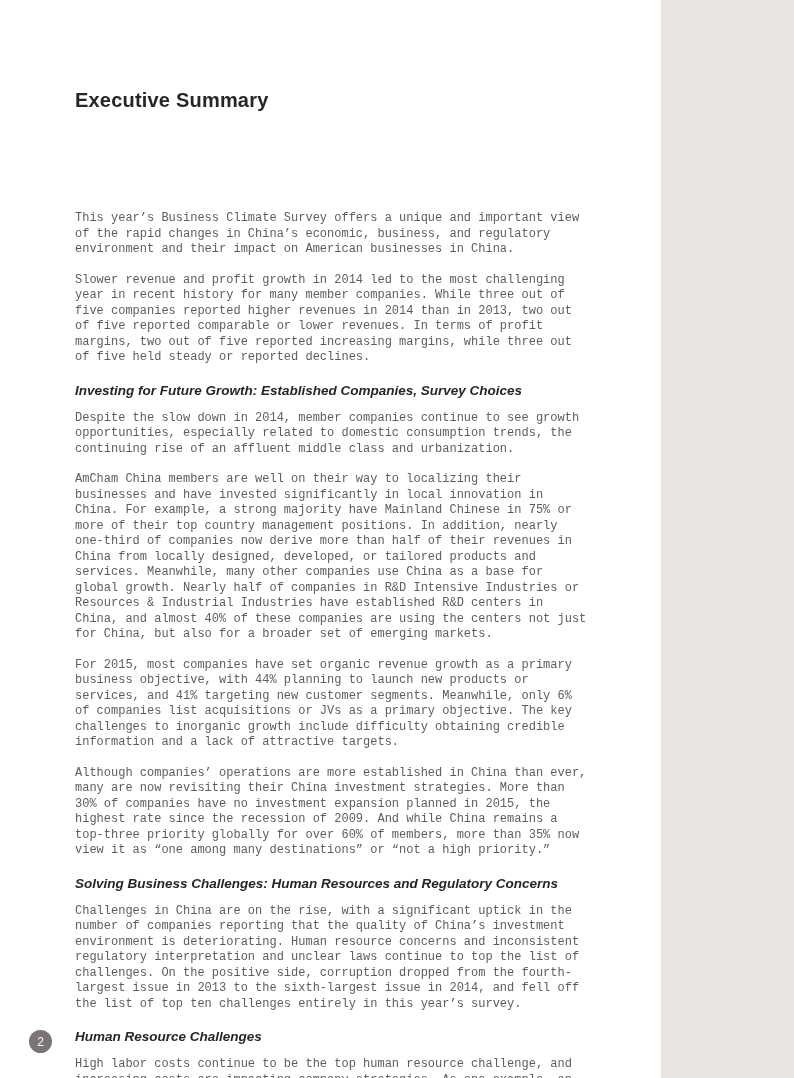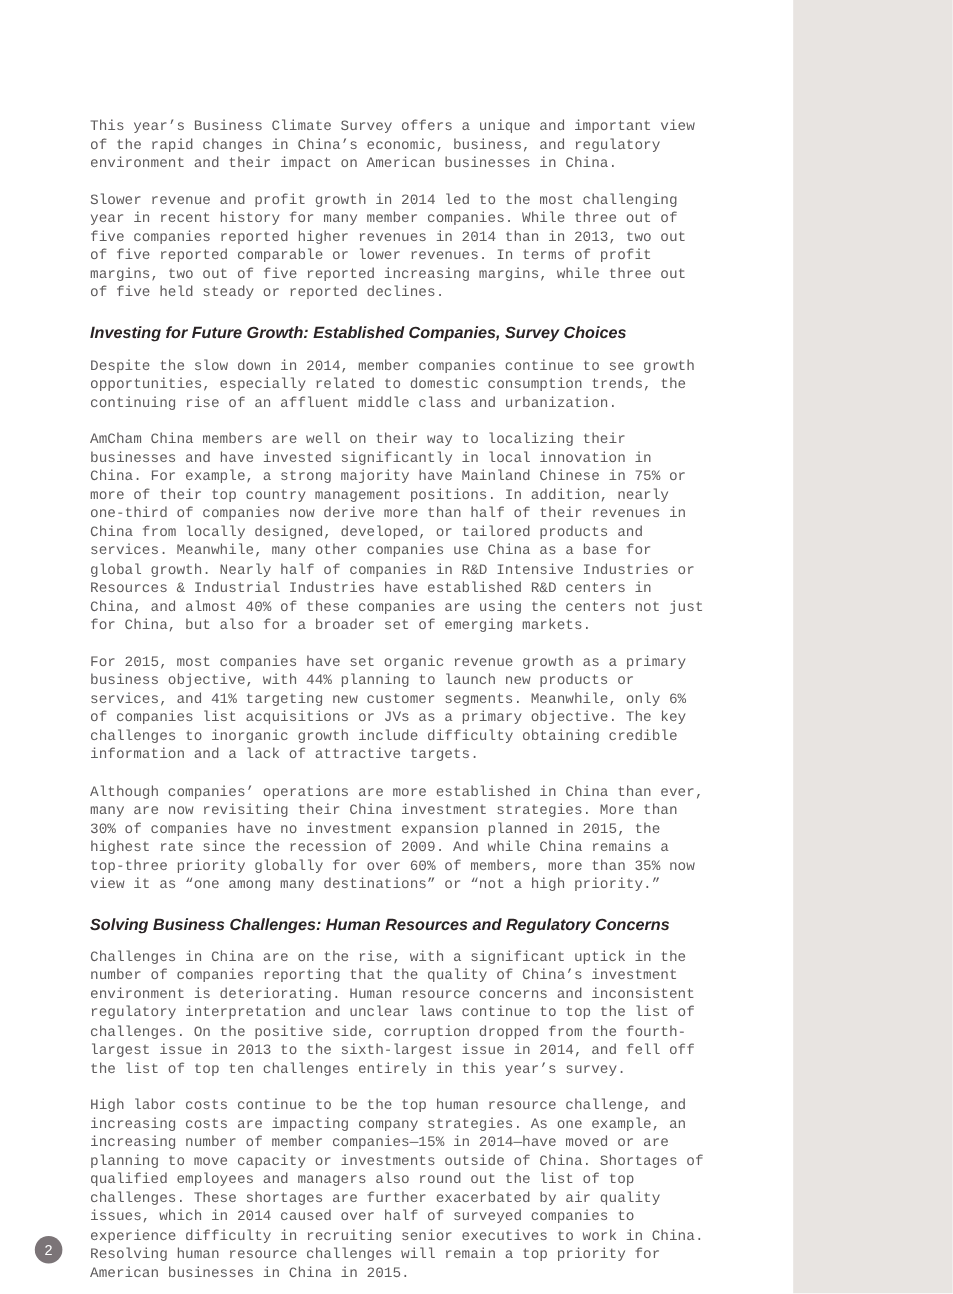--- a/index.html
+++ b/index.html
@@ -70,34 +70,36 @@
 </style>
 </head>
 <body>
 
 <div class="page">
 
   <div class="margin-band"></div>
 
   <main class="content">
 
+    <h1>Executive Summary</h1>
 
     <p class="intro">This year’s Business Climate Survey offers a unique and important view of the rapid changes in China’s economic, business, and regulatory environment and their impact on American businesses in China.</p>
 
     <p>Slower revenue and profit growth in 2014 led to the most challenging year in recent history for many member companies. While three out of five companies reported higher revenues in 2014 than in 2013, two out of five reported comparable or lower revenues. In terms of profit margins, two out of five reported increasing margins, while three out of five held steady or reported declines.</p>
 
     <h2>Investing for Future Growth: Established Companies, Survey Choices</h2>
     <p>Despite the slow down in 2014, member companies continue to see growth opportunities, especially related to domestic consumption trends, the continuing rise of an affluent middle class and urbanization.</p>
     <p>AmCham China members are well on their way to localizing their businesses and have invested significantly in local innovation in China. For example, a strong majority have Mainland Chinese in 75% or more of their top country management positions. In addition, nearly one-third of companies now derive more than half of their revenues in China from locally designed, developed, or tailored products and services. Meanwhile, many other companies use China as a base for global growth. Nearly half of companies in R&amp;D Intensive Industries or Resources &amp; Industrial Industries have established R&amp;D centers in China, and almost 40% of these companies are using the centers not just for China, but also for a broader set of emerging markets.</p>
     <p>For 2015, most companies have set organic revenue growth as a primary business objective, with 44% planning to launch new products or services, and 41% targeting new customer segments. Meanwhile, only 6% of companies list acquisitions or JVs as a primary objective. The key challenges to inorganic growth include difficulty obtaining credible information and a lack of attractive targets.</p>
     <p>Although companies’ operations are more established in China than ever, many are now revisiting their China investment strategies. More than 30% of companies have no investment expansion planned in 2015, the highest rate since the recession of 2009. And while China remains a top-three priority globally for over 60% of members, more than 35% now view it as “one among many destinations” or “not a high priority.”</p>
 
     <h2>Solving Business Challenges: Human Resources and Regulatory Concerns</h2>
     <p>Challenges in China are on the rise, with a significant uptick in the number of companies reporting that the quality of China’s investment environment is deteriorating. Human resource concerns and inconsistent regulatory interpretation and unclear laws continue to top the list of challenges. On the positive side, corruption dropped from the fourth-largest issue in 2013 to the sixth-largest issue in 2014, and fell off the list of top ten challenges entirely in this year’s survey.</p>
 
+    <h2>Human Resource Challenges</h2>
     <p>High labor costs continue to be the top human resource challenge, and increasing costs are impacting company strategies. As one example, an increasing number of member companies—15% in 2014—have moved or are planning to move capacity or investments outside of China. Shortages of qualified employees and managers also round out the list of top challenges. These shortages are further exacerbated by air quality issues, which in 2014 caused over half of surveyed companies to experience difficulty in recruiting senior executives to work in China. Resolving human resource challenges will remain a top priority for American businesses in China in 2015.</p>
 
   </main>
 
   <div class="page-badge">
     <span>2</span>
   </div>
 
 </div>
 

